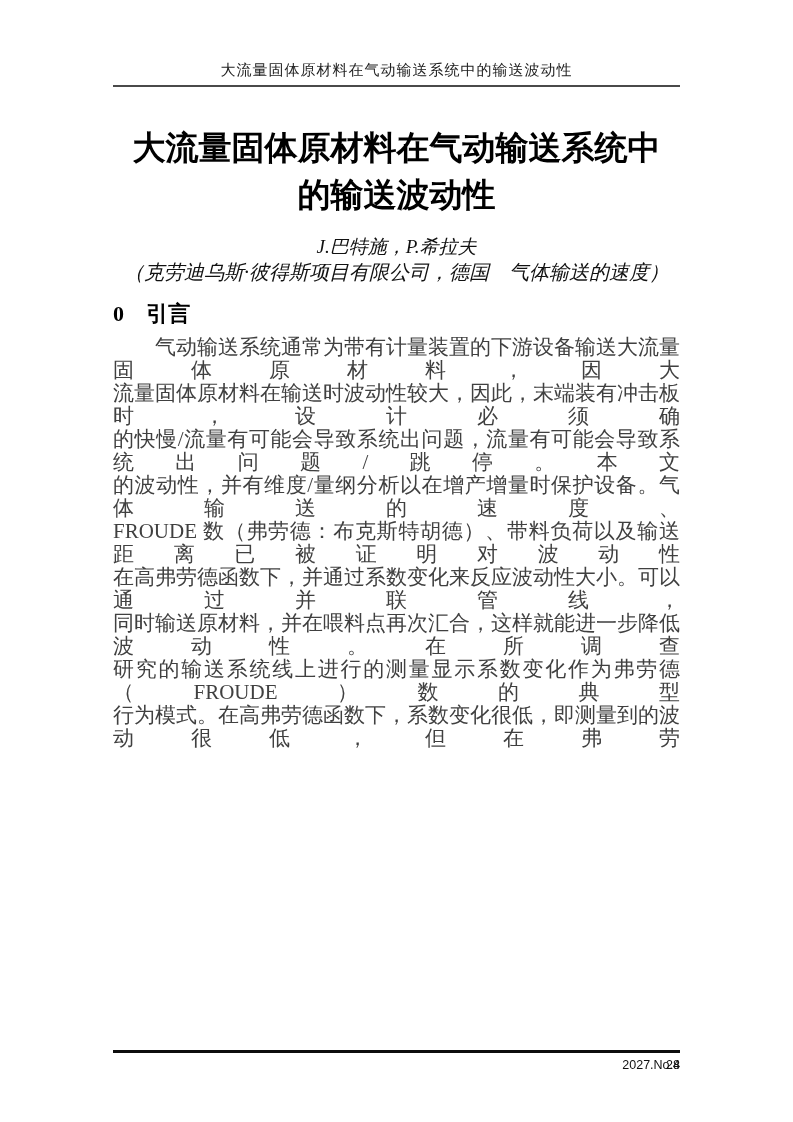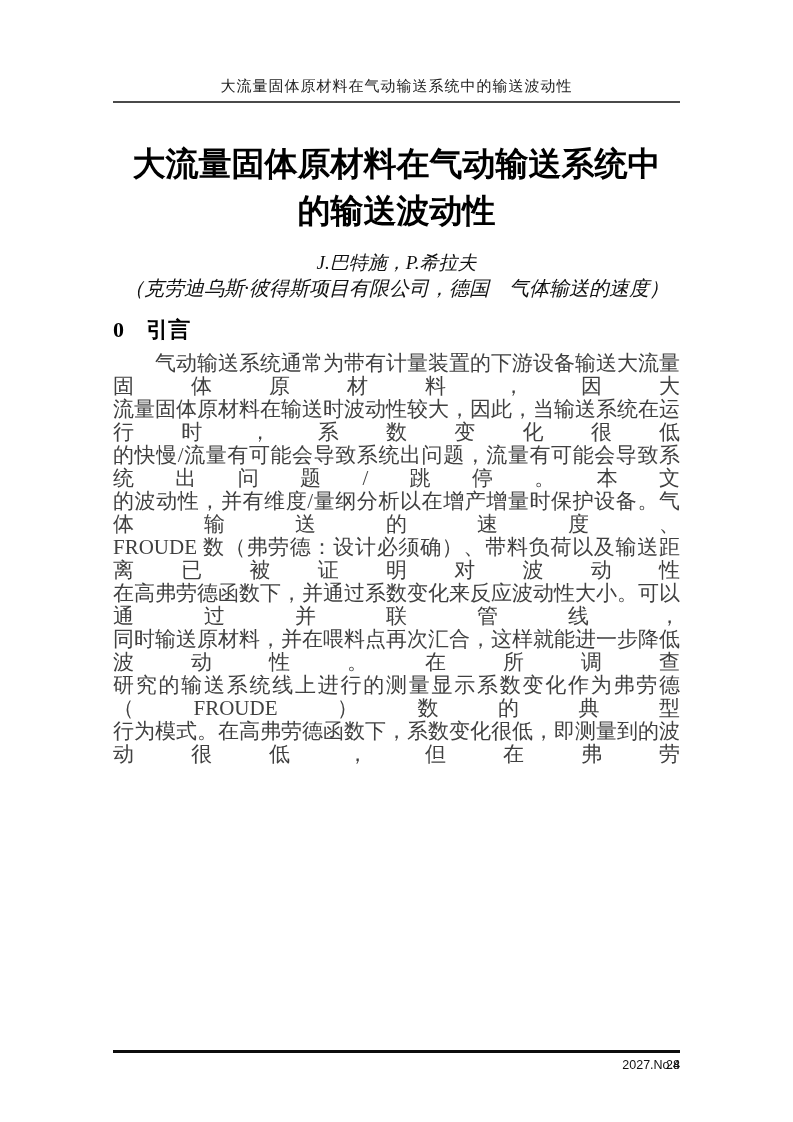--- a/index.html
+++ b/index.html
@@ -3,21 +3,21 @@
 <meta charset="utf-8">
 <style>
   * { margin: 0; padding: 0; box-sizing: border-box; }
   html, body { background: #ffffff; }
   .page {
     position: relative;
     width: 699px;
     height: 1122px;
     margin: 0 auto;
     background: #ffffff;
-    padding: 16px 66px;
+    padding: 0 66px;
     overflow: hidden;
     font-family: "Liberation Serif", "DejaVu Serif", serif;
     color: #1a1a1a;
   }
   .running-header {
     padding-top: 59px;
     text-align: center;
     font-size: 15px;
     line-height: 23px;
     letter-spacing: 1px;
@@ -116,24 +116,24 @@
   <div class="authors">J.巴特施，P.希拉夫</div>
   <div class="affiliation">（克劳迪乌斯·彼得斯项目有限公司，德国　气体输送的速度）</div>
 
   <h2 class="section-heading">
     <span class="sec-num">0</span>
     <span>引言</span>
   </h2>
 
   <div class="paragraph">
     <div class="para-line indent">气动输送系统通常为带有计量装置的下游设备输送大流量固体原材料，因大</div>
-    <div class="para-line">流量固体原材料在输送时波动性较大，因此，当输送系统在运行时，系数变化很低</div>
+    <div class="para-line">流量固体原材料在输送时波动性较大，因此，末端装有冲击板时，设计必须确</div>
     <div class="para-line">的快慢/流量有可能会导致系统出问题，流量有可能会导致系统出问题/跳停。本文</div>
     <div class="para-line">的波动性，并有维度/量纲分析以在增产增量时保护设备。气体输送的速度、</div>
-    <div class="para-line">FROUDE 数（弗劳德：设计必须确）、带料负荷以及输送距离已被证明对波动性</div>
+    <div class="para-line">FROUDE 数（弗劳德：布克斯特胡德）、带料负荷以及输送距离已被证明对波动性</div>
     <div class="para-line">在高弗劳德函数下，并通过系数变化来反应波动性大小。可以通过并联管线，</div>
     <div class="para-line">同时输送原材料，并在喂料点再次汇合，这样就能进一步降低波动性。在所调查</div>
     <div class="para-line">研究的输送系统线上进行的测量显示系数变化作为弗劳德（FROUDE）数的典型</div>
     <div class="para-line">行为模式。在高弗劳德函数下，系数变化很低，即测量到的波动很低，但在弗劳</div>
 
   </div>
 
   <div class="footer">
     <hr class="footer-rule">
     <div class="footer-row">

